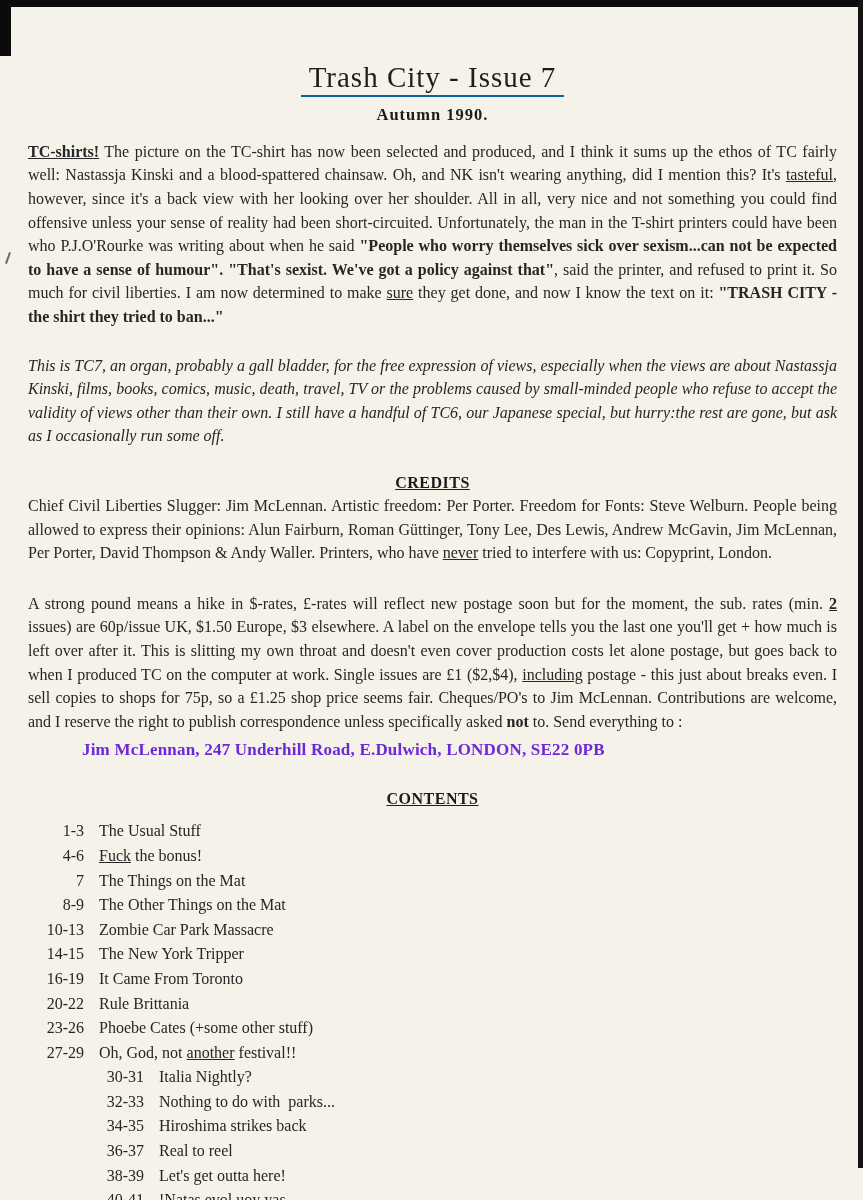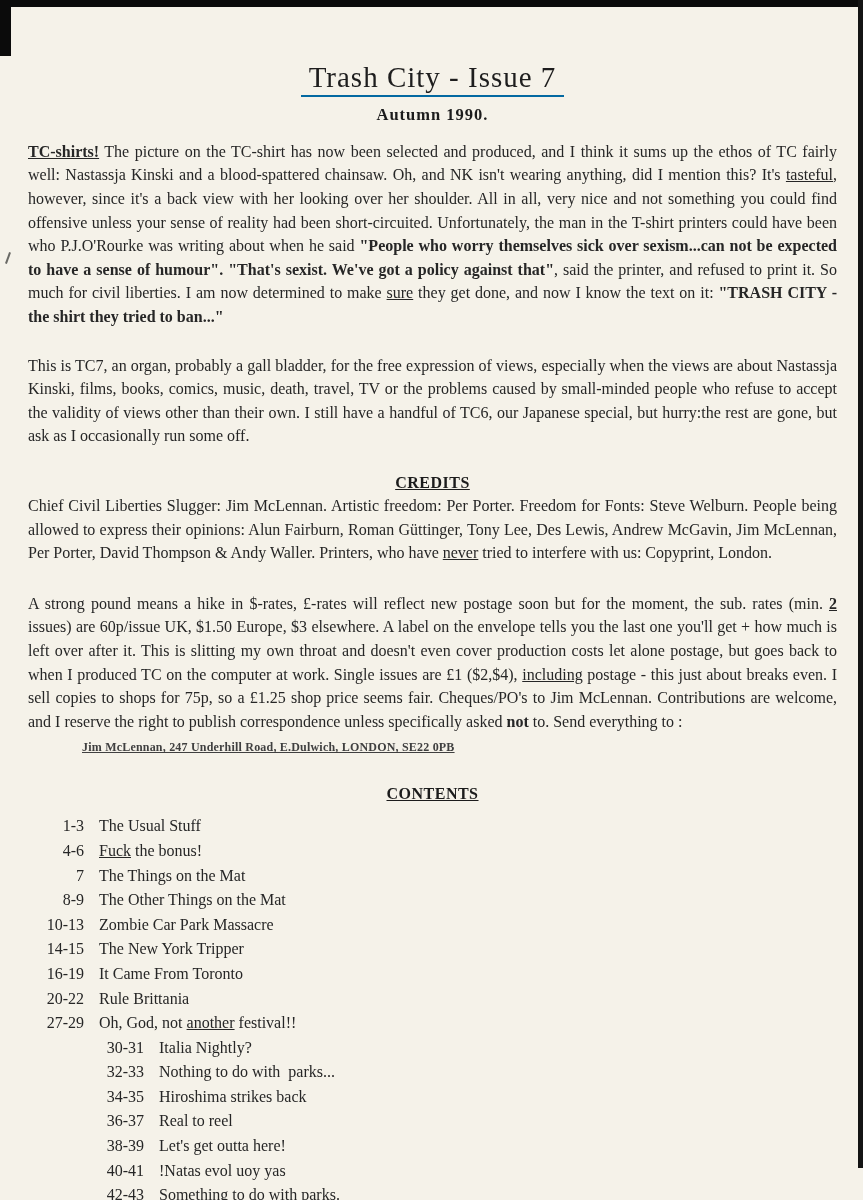--- a/index.html
+++ b/index.html
@@ -20,37 +20,37 @@
 
   .title-block{text-align:center;margin-top:62px;}
   .page-title{
     display:inline-block;font-size:29px;letter-spacing:1px;color:#1e1e1e;
     border-bottom:2px solid #0369a1;padding:0 8px 1px;line-height:1.1;
   }
   .page-subtitle{font-weight:bold;font-size:16.5px;margin-top:8px;letter-spacing:1px;color:#1c1c1c;}
 
   .para{font-size:16px;line-height:23.6px;text-align:justify;margin:0;}
   .p-tcshirts{margin-top:15px;}
-  .p-tc7{margin-top:25px;}
+  .p-tc7{margin-top:25px;font-style:italic;}
   .p-rates{margin-top:27px;}
   .credits-body{margin-top:2px;}
   .b{font-weight:bold;}
   .u{text-decoration:underline;}
 
   .heading{
     text-align:center;font-weight:bold;font-size:16px;
     margin:0;color:#1c1c1c;
   }
   .heading span{text-decoration:underline;letter-spacing:0.5px;}
   .h-credits{margin-top:26px;}
   .h-contents{margin-top:30px;}
 
   .address-line{
-    font-weight:bold;font-size:12px;margin:7px 0 0 54px;
-    text-decoration:underline;color:#404040;letter-spacing:0.2px;
+    font-weight:bold;font-size:17px;margin:7px 0 0 54px;
+    color:#6d28d9;letter-spacing:0.2px;
   }
 
   .toc{display:flex;margin-top:11px;flex-direction:column;}
   .toc-col{width:50%;box-sizing:border-box;}
   .toc-col-right{padding-left:60px;}
   .toc-row{display:flex;font-size:16px;line-height:24.6px;}
   .toc-pages{width:56px;flex:none;text-align:right;}
   .toc-title{margin-left:15px;white-space:pre-wrap;}
 </style>
 </head>
@@ -110,20 +110,24 @@
         </div>
         <div class="toc-row">
           <span class="toc-pages">16-19</span>
           <span class="toc-title"><span>It Came From Toronto</span></span>
         </div>
         <div class="toc-row">
           <span class="toc-pages">20-22</span>
           <span class="toc-title"><span>Rule Brittania</span></span>
         </div>
         <div class="toc-row">
+          <span class="toc-pages">23-26</span>
+          <span class="toc-title"><span>Phoebe Cates (+some other stuff)</span></span>
+        </div>
+        <div class="toc-row">
           <span class="toc-pages">27-29</span>
           <span class="toc-title"><span>Oh, God, not </span><span class="u">another</span><span> festival!!</span></span>
         </div>
       </div>
     <div class="toc-col toc-col-right">
         <div class="toc-row">
           <span class="toc-pages">30-31</span>
           <span class="toc-title"><span>Italia Nightly?</span></span>
         </div>
         <div class="toc-row">

